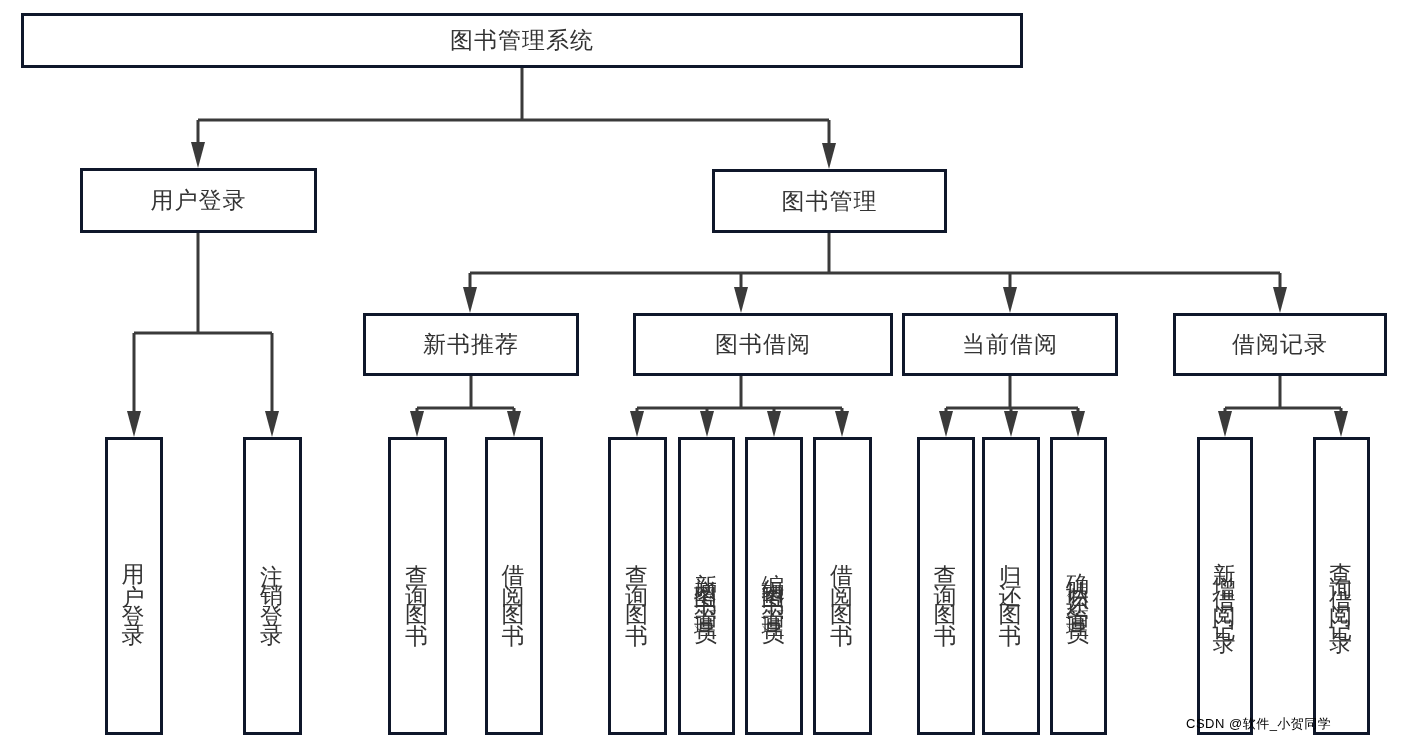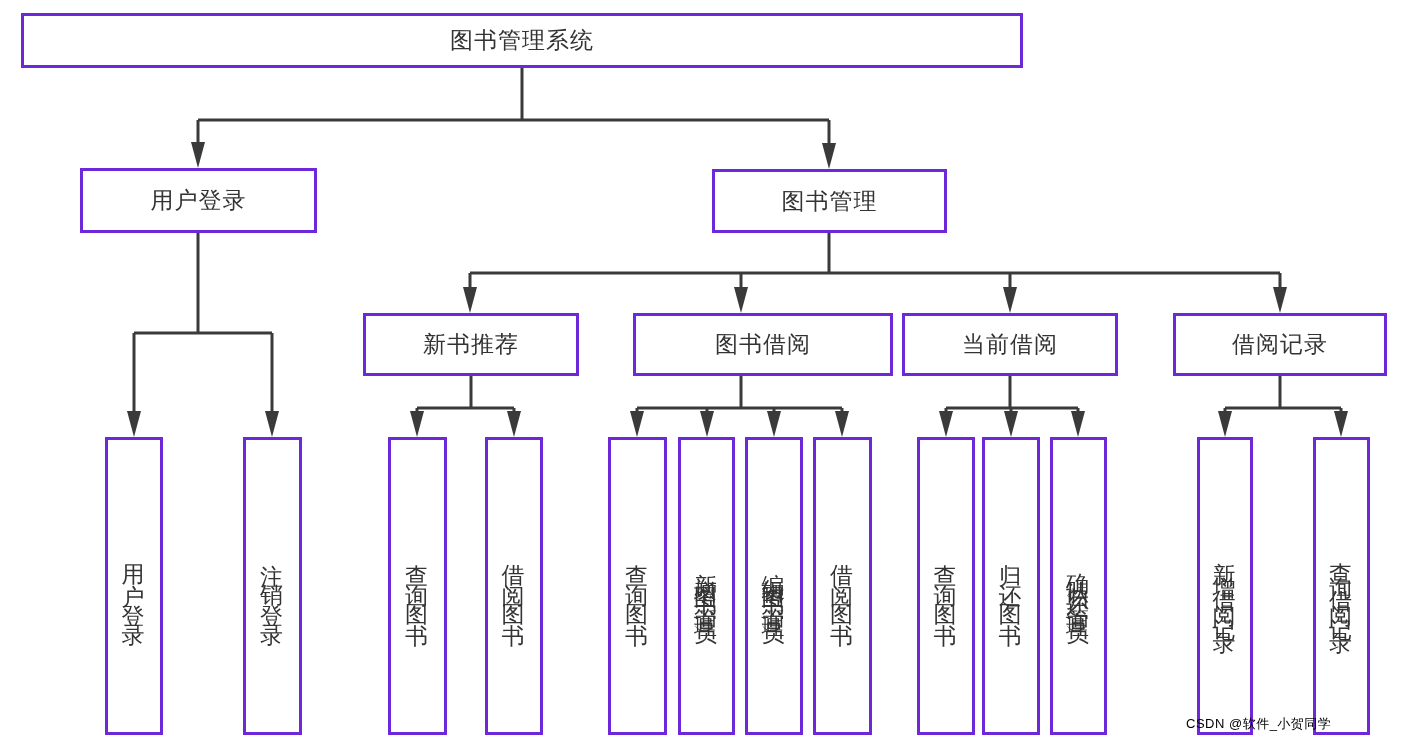--- a/index.html
+++ b/index.html
@@ -8,21 +8,21 @@
     width:1405px;height:747px;
     background:#ffffff;
     font-family:"Liberation Sans", sans-serif;
     overflow:hidden;
   }
   #connectors{position:absolute;left:0;top:0;z-index:0;}
   .node{
     position:absolute;
     box-sizing:border-box;
     background:#ffffff;
-    border:3px solid #6d28d9;
+    border:3px solid #0f172a;
     display:flex;
     align-items:center;
     justify-content:center;
     color:#333333;
     font-size:23px;
     z-index:1;
     letter-spacing:1px;
   }
   .vt{
     writing-mode:vertical-rl;

